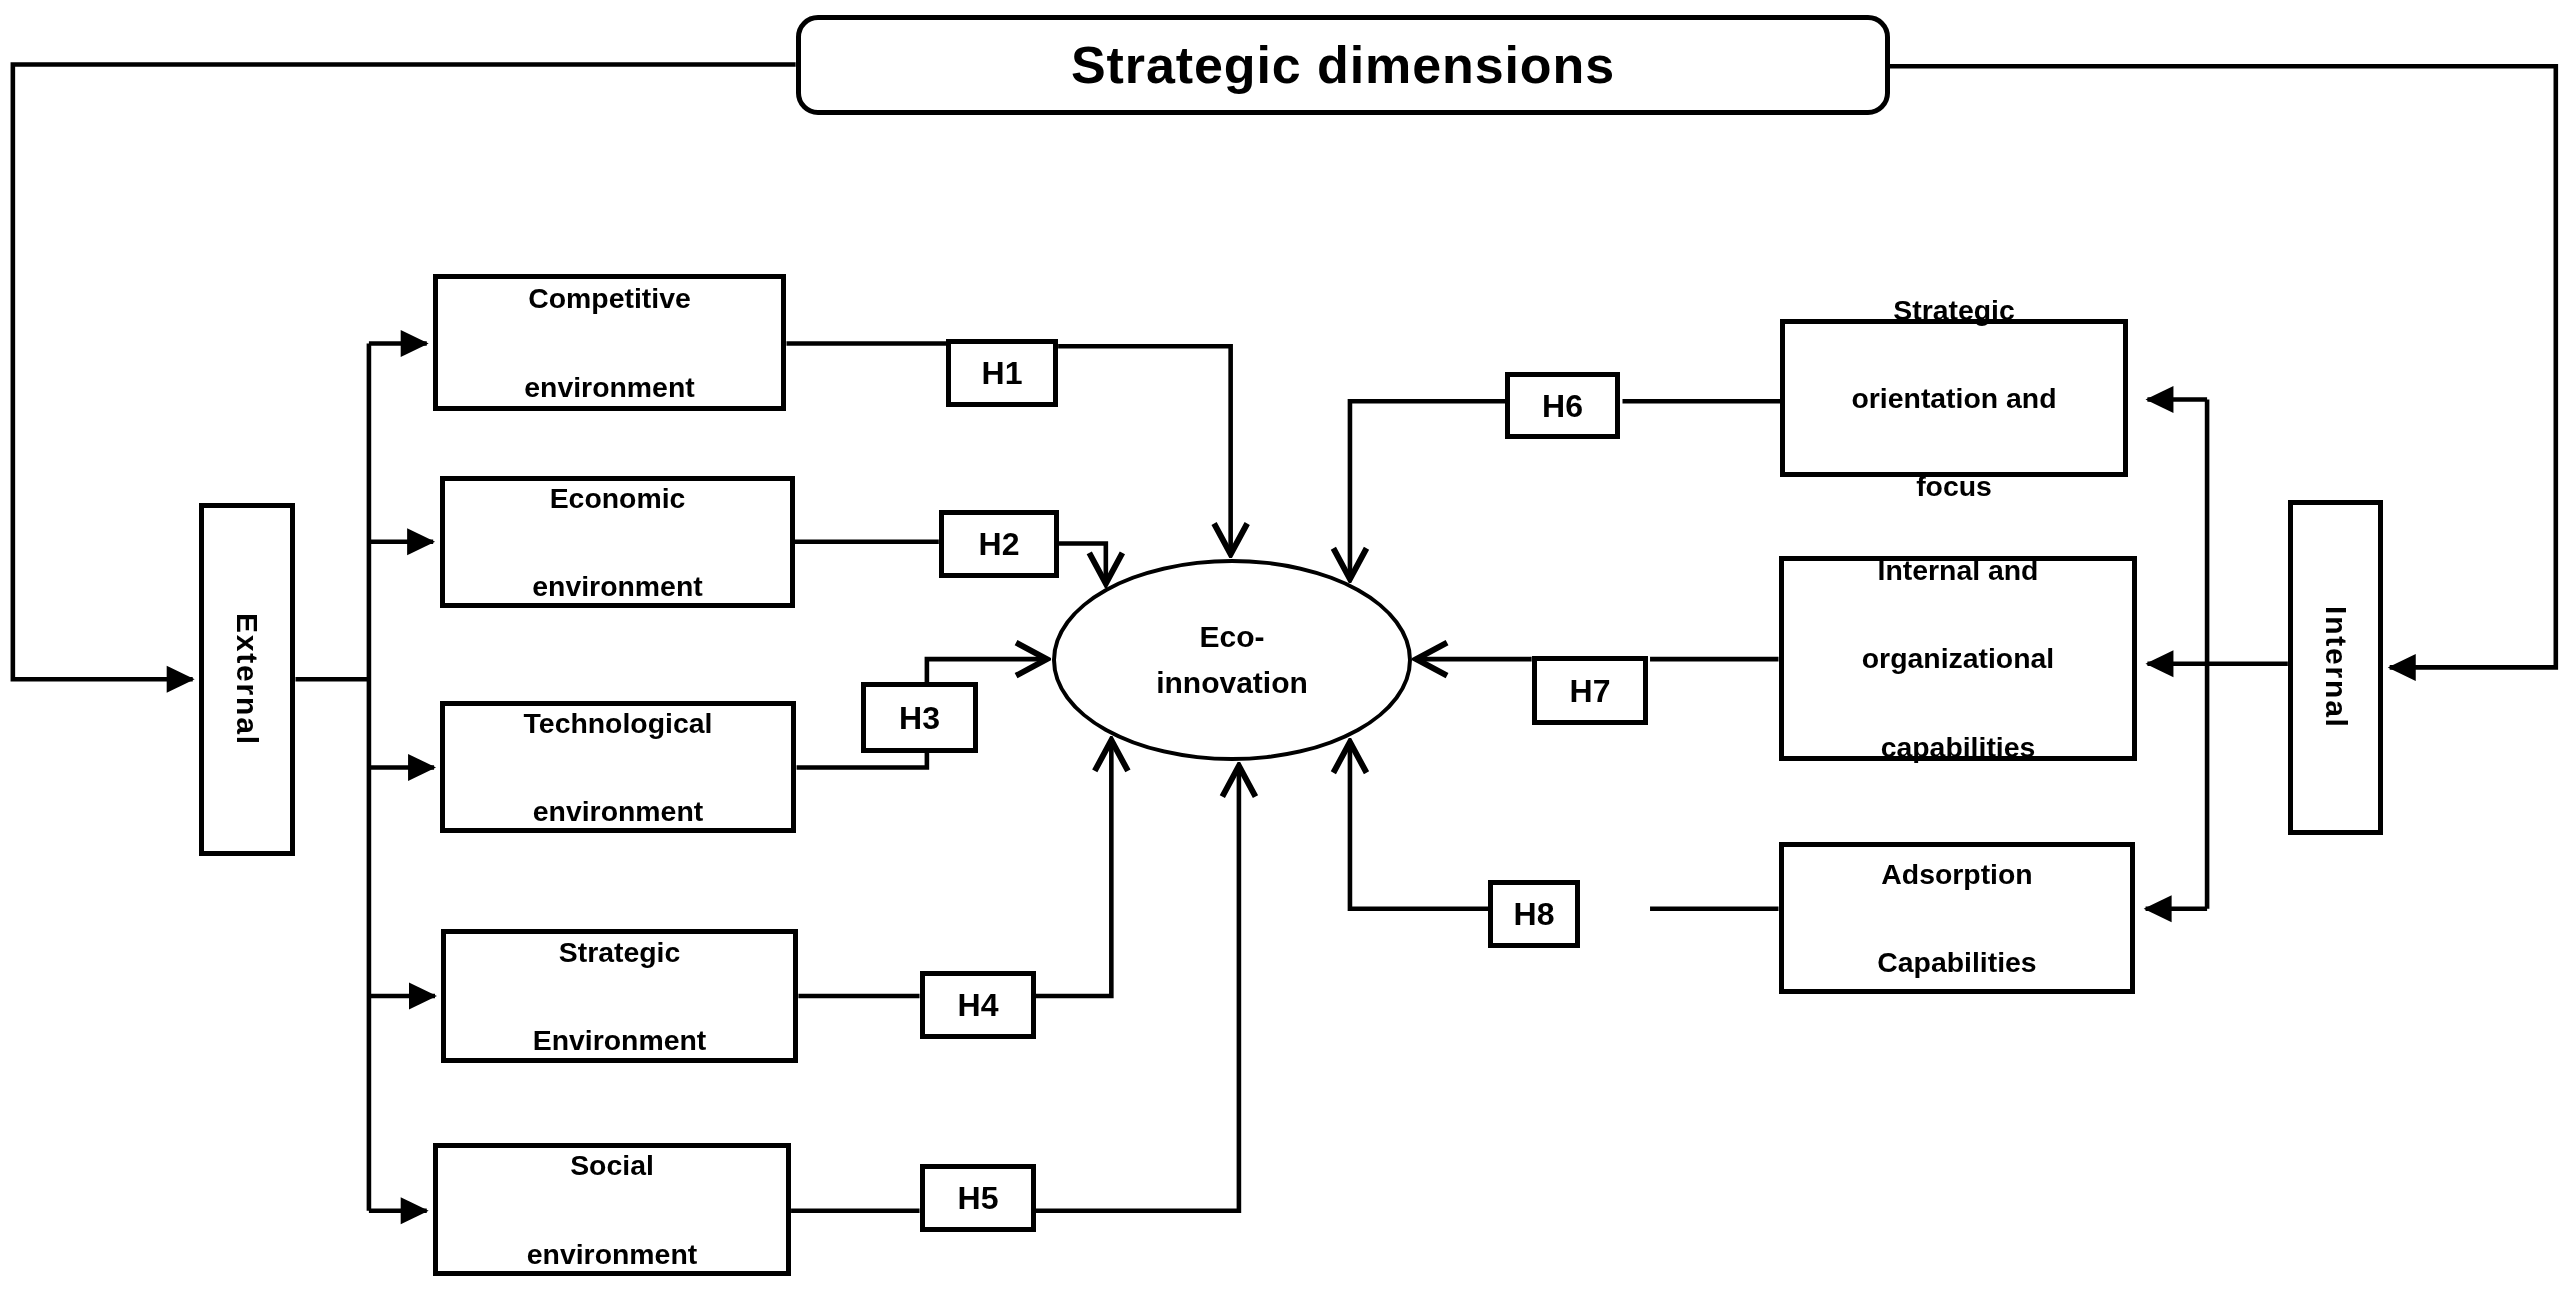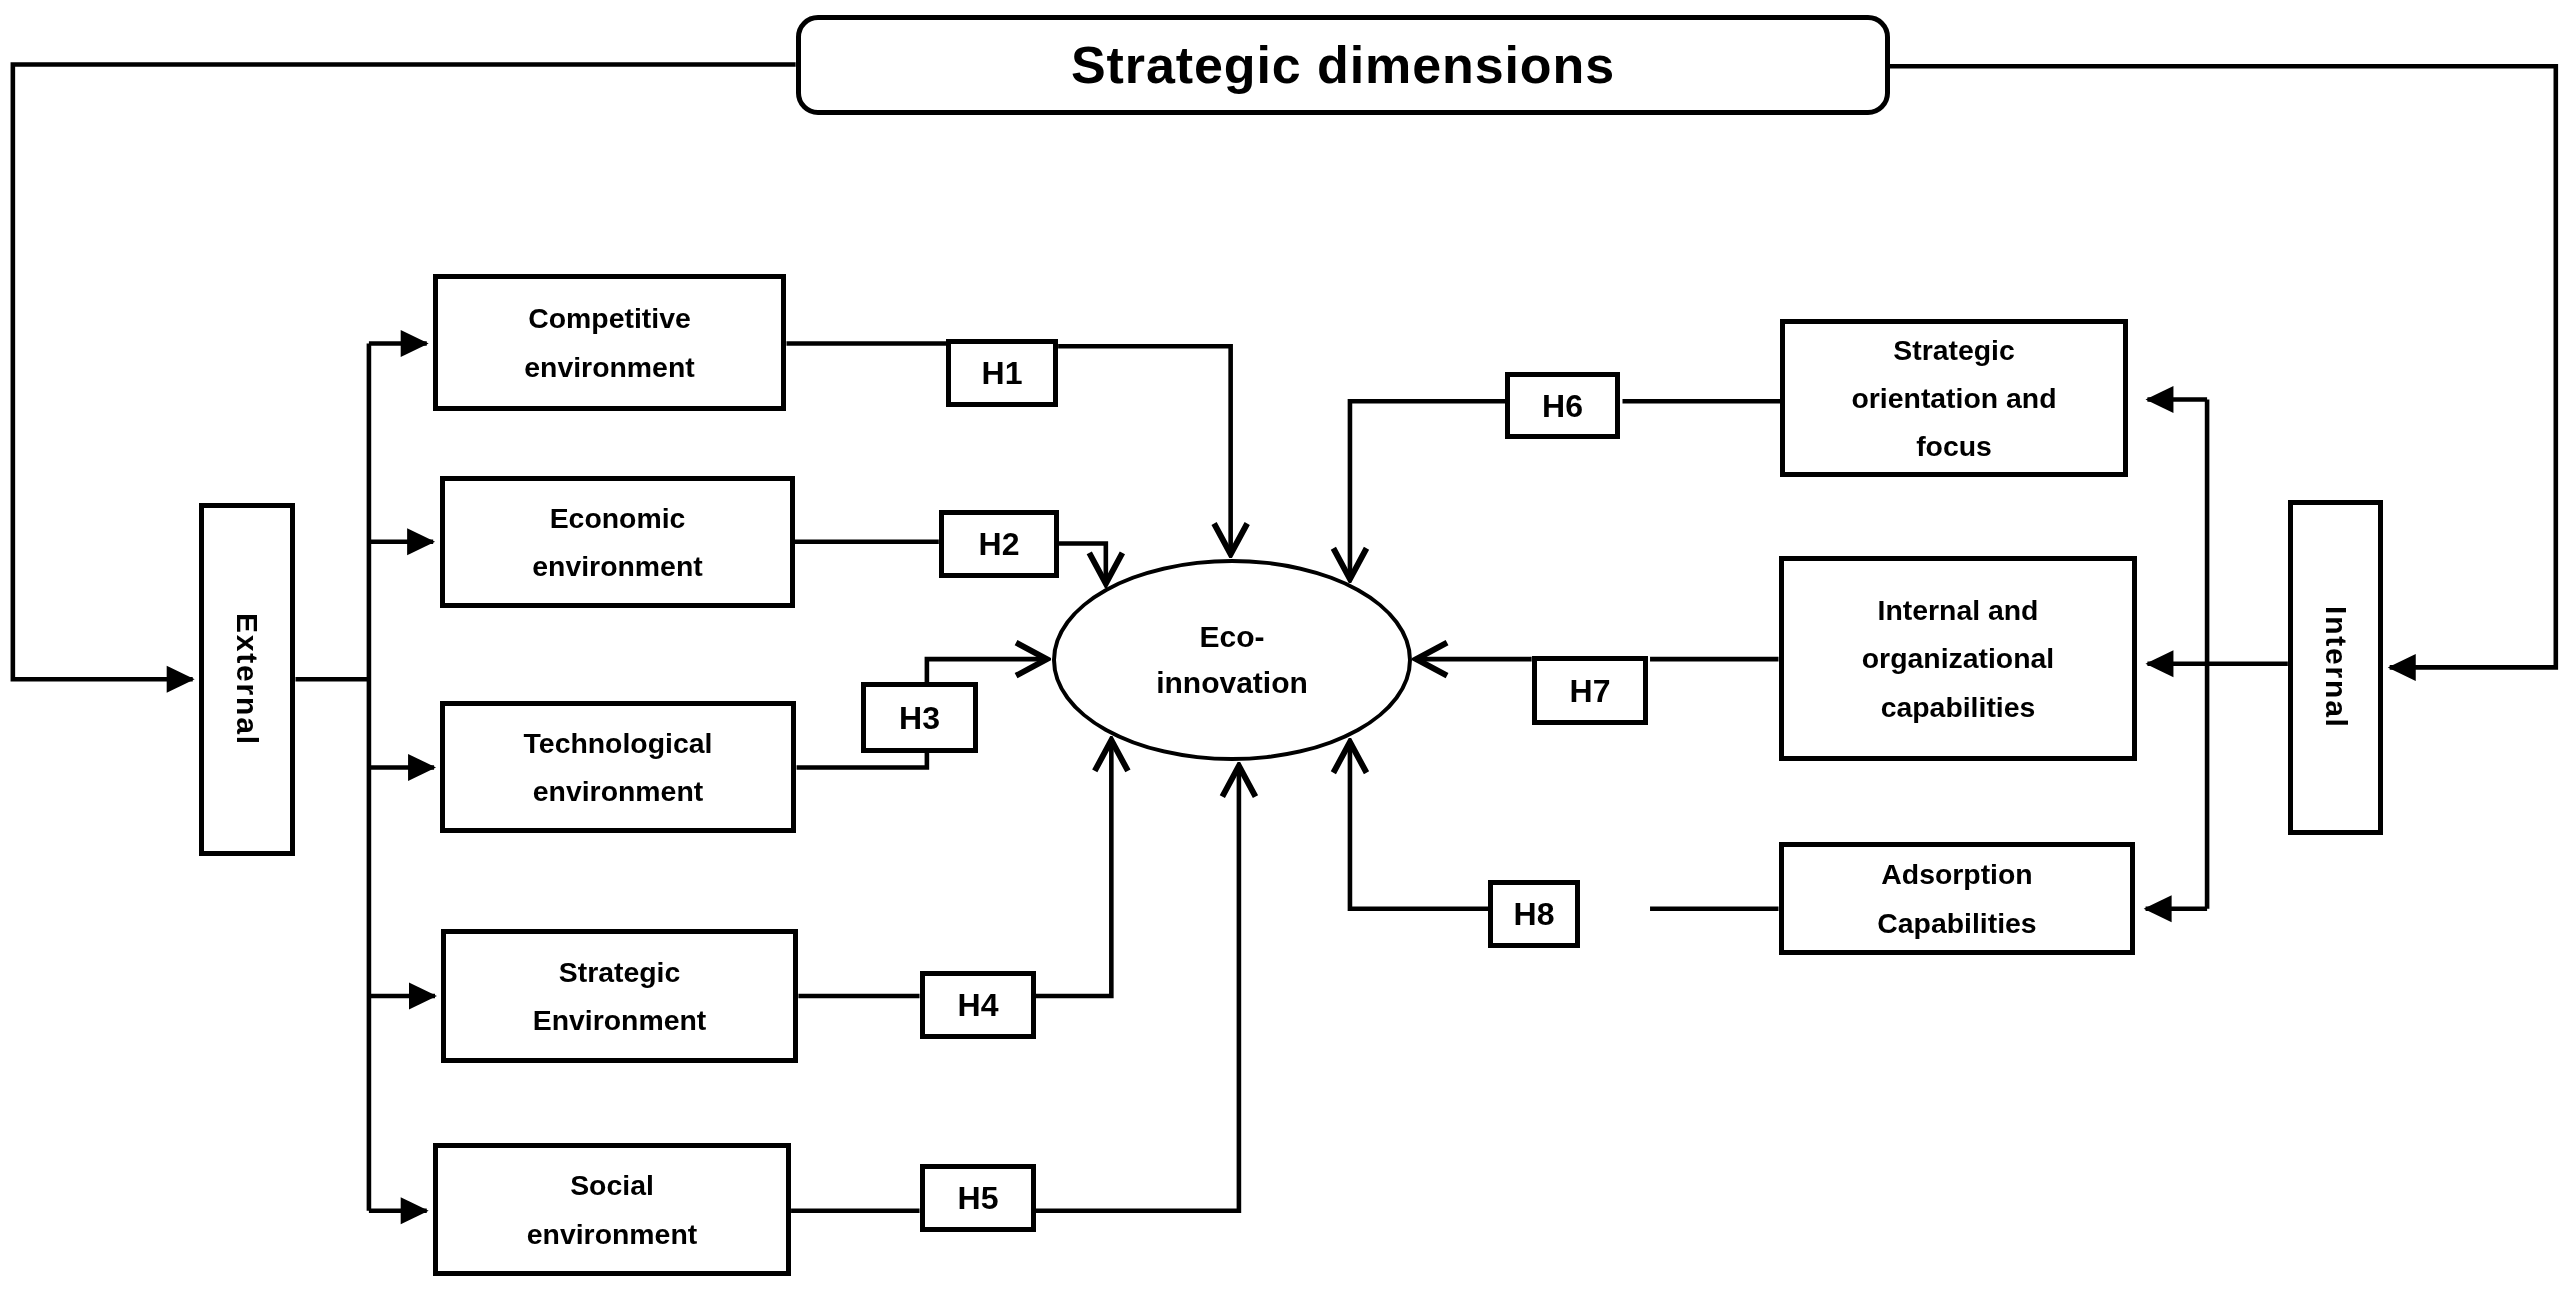--- a/index.html
+++ b/index.html
@@ -17,21 +17,21 @@
     box-sizing:border-box;
     border:5.5px solid #000;
     background:#fff;
     display:flex;
     flex-direction:column;
     align-items:center;
     justify-content:center;
     text-align:center;
     font-weight:700;
   }
-  .factor{font-size:28.4px;line-height:1.7;}
+  .factor{font-size:28.4px;line-height:1.7;gap:40px;}
   .hyp{font-size:32px;line-height:1;}
   .title-box{font-size:52px;letter-spacing:0.9px;border-radius:22px;}
   .vlabel{
     font-size:30px;
   }
   .vlabel .vtext{
     writing-mode:vertical-rl;
     text-orientation:mixed;
     letter-spacing:1.8px;
   }
@@ -162,19 +162,19 @@
   <div class="box factor" style="left:1780px;top:319px;width:348px;height:158px;">
     <span class="line">Strategic</span>
     <span class="line">orientation and</span>
     <span class="line">focus</span>
   </div>
   <div class="box factor" style="left:1779px;top:556px;width:358px;height:205px;">
     <span class="line">Internal and</span>
     <span class="line">organizational</span>
     <span class="line">capabilities</span>
   </div>
-  <div class="box factor" style="left:1779px;top:842px;width:356px;height:113px;">
+  <div class="box factor" style="left:1779px;top:842px;width:356px;height:152px;">
     <span class="line">Adsorption</span>
     <span class="line">Capabilities</span>
   </div>
 
 </div>
 
 
 </body></html>

